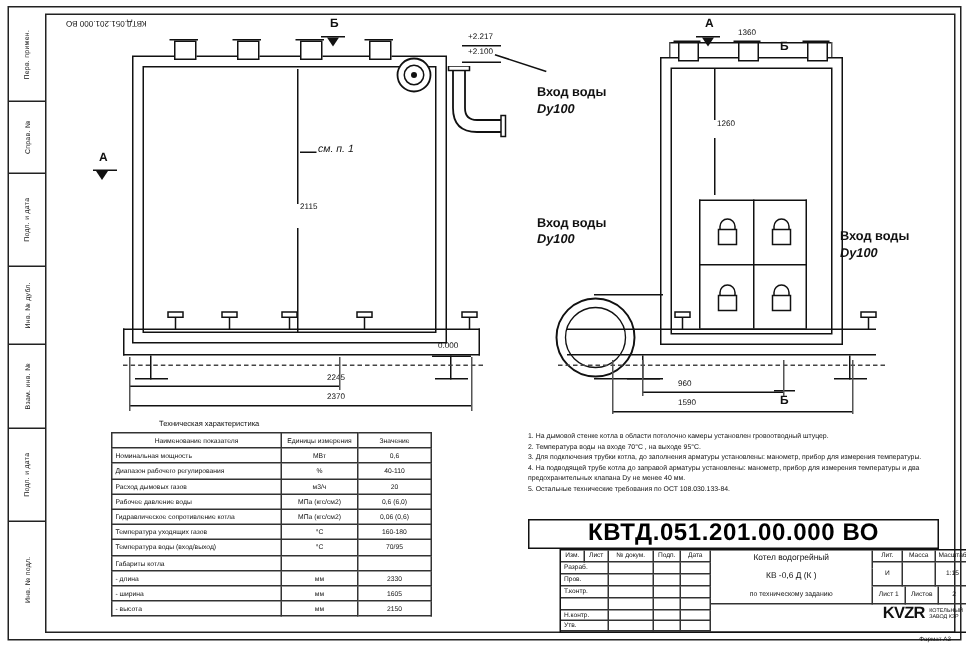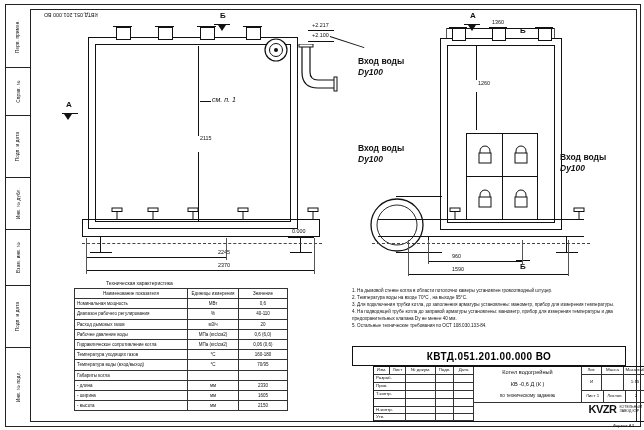--- a/index.html
+++ b/index.html
@@ -46,21 +46,21 @@
   .tech .c{text-align:center;}
   .tech .h{text-align:center;font-weight:normal;}
   .tech-title{position:absolute;left:106px;top:280px;font-size:5px;color:#111;}
 
   
   .notes{position:absolute;left:352px;top:288px;width:272px;font-size:4.6px;color:#111;line-height:1.45;}
   .notes div{margin-bottom:.5px;}
 
   
   .desig{position:absolute;left:352px;top:346px;width:272px;height:18px;border:1.2px solid #111;
-         display:flex;align-items:center;justify-content:center;font-size:10px;font-weight:bold;letter-spacing:.4px;}
+         display:flex;align-items:center;justify-content:center;font-size:16px;font-weight:bold;letter-spacing:.4px;}
 
   
   .tb{position:absolute;left:352px;top:366px;width:272px;height:54px;border:1.2px solid #111;font-size:4.4px;color:#111;margin-left:21px;}
   .tb .cell{position:absolute;box-sizing:border-box;border-right:.7px solid #333;border-bottom:.7px solid #333;
             display:flex;align-items:center;justify-content:center;text-align:center;line-height:1.05;}
   .tb .lft{justify-content:flex-start;padding-left:2px;}
   .tb .mid{font-size:5.6px;}
 
   .logo{position:absolute;right:4px;bottom:6px;display:flex;align-items:center;gap:3px;}
   .logo-mark{font-size:11px;font-weight:bold;letter-spacing:-.5px;color:#111;}

